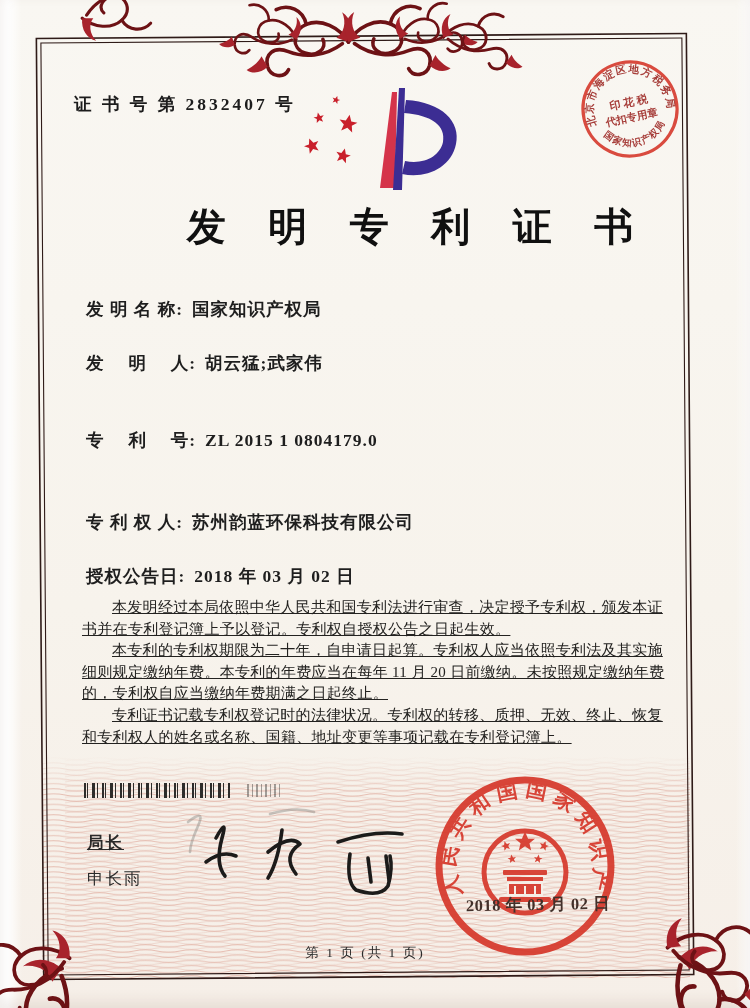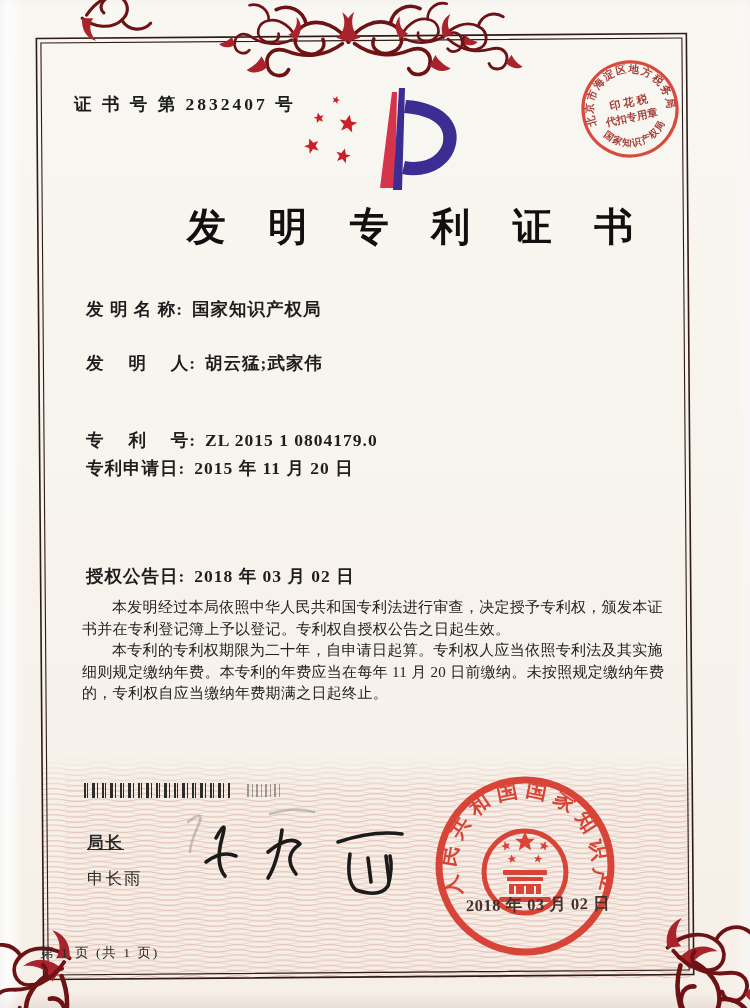--- a/index.html
+++ b/index.html
@@ -14,27 +14,27 @@
   .abs{position:absolute;}
   
   .cert-no{left:74px;top:92px;font-size:17.5px;font-weight:bold;color:#1c1c1c;letter-spacing:3px;}
   .title{left:40px;top:200px;width:650px;text-align:center;font-size:39px;font-weight:bold;
          color:#101010;letter-spacing:.42em;text-indent:.42em;padding-left:45px;}
   .fields{left:0;top:0;width:750px;height:600px;}
   .frow{position:absolute;left:86px;font-size:17.5px;font-weight:bold;color:#1e1e1e;white-space:nowrap;}
   .frow .lab{display:inline-block;letter-spacing:1px;text-align:center;}
   .frow .val{margin-left:9px;letter-spacing:1px;}
   .r0{top:297px}.r1{top:351px}.r2{top:428px}.r3{top:456px}.r4{top:510px}.r5{top:564px}
-  .paras{left:82px;top:597px;width:590px;font-size:15px;line-height:21.6px;color:#232220;}
+  .paras{left:82px;top:597px;width:590px;font-size:15px;line-height:21.6px;color:#232220;text-decoration:underline;}
   .paras p{margin:0;text-indent:2em;letter-spacing:.3px;}
   .signer-title{left:87px;top:832px;font-size:16.5px;font-weight:bold;color:#2a2a2a;letter-spacing:2px;text-decoration:underline;}
   .signer-name{left:87px;top:868px;font-size:16.5px;font-weight:normal;color:#2a2a2a;letter-spacing:2px;}
   .seal-date{left:446px;top:894px;width:184px;text-align:center;font-size:16.5px;font-weight:bold;
              color:#42302a;letter-spacing:.5px;transform:rotate(-1deg);}
-  .footer{left:40px;top:944px;width:650px;font-size:13.5px;color:#2b2b2b;letter-spacing:2px;}
+  .footer{left:40px;top:944px;width:650px;text-align:center;font-size:13.5px;color:#2b2b2b;letter-spacing:2px;}
   
   .barcode{left:84px;top:783px;width:146px;height:15px;
     background:repeating-linear-gradient(90deg,#2e2d2b 0 2px,transparent 2px 3px,#2e2d2b 3px 4px,
       transparent 4px 8px,#2e2d2b 8px 11px,transparent 11px 13px,#2e2d2b 13px 14px,transparent 14px 18px);}
   .barcode2{left:247px;top:784px;width:36px;height:13px;opacity:.45;
     background:repeating-linear-gradient(90deg,#3a3a38 0 2px,transparent 2px 5px,#3a3a38 5px 6px,transparent 6px 9px);}
   
   .waves{left:42px;top:756px;-webkit-mask-image:linear-gradient(to bottom,transparent,black 16%);
          mask-image:linear-gradient(to bottom,transparent,black 16%);}
   
@@ -129,31 +129,32 @@
   <div class="abs fields">
     <div class="frow r0">
       <span class="lab">发 明 名 称:</span><span class="val">国家知识产权局</span>
     </div>
     <div class="frow r1">
       <span class="lab">发　 明　 人:</span><span class="val">胡云猛;武家伟</span>
     </div>
     <div class="frow r2">
       <span class="lab">专　 利　 号:</span><span class="val">ZL 2015 1 0804179.0</span>
     </div>
-    <div class="frow r3">
-      <span class="lab">专利申请日:</span><span class="val">2015 年 11 月 20 日</span>
+    <div class="frow r4">
+      <span class="lab">专 利 权 人:</span><span class="val">苏州韵蓝环保科技有限公司</span>
     </div>
     <div class="frow r5">
       <span class="lab">授权公告日:</span><span class="val">2018 年 03 月 02 日</span>
     </div>
   </div>
 
   <div class="abs paras">
     <p>本发明经过本局依照中华人民共和国专利法进行审查，决定授予专利权，颁发本证书并在专利登记簿上予以登记。专利权自授权公告之日起生效。</p>
     <p>本专利的专利权期限为二十年，自申请日起算。专利权人应当依照专利法及其实施细则规定缴纳年费。本专利的年费应当在每年 11 月 20 日前缴纳。未按照规定缴纳年费的，专利权自应当缴纳年费期满之日起终止。</p>
+    <p>专利证书记载专利权登记时的法律状况。专利权的转移、质押、无效、终止、恢复和专利权人的姓名或名称、国籍、地址变更等事项记载在专利登记簿上。</p>
   </div>
 
   <div class="abs barcode"></div>
   <div class="abs barcode2"></div>
 
   <div class="abs signer-title">局长</div>
   <div class="abs signer-name">申长雨</div>
 
   <svg class="abs" style="left:150px;top:800px" width="300" height="115" viewBox="0 0 300 115">
     <path class="sigfaint" d="M38 22 q 18 -14 10 4 t -8 26"></path>

